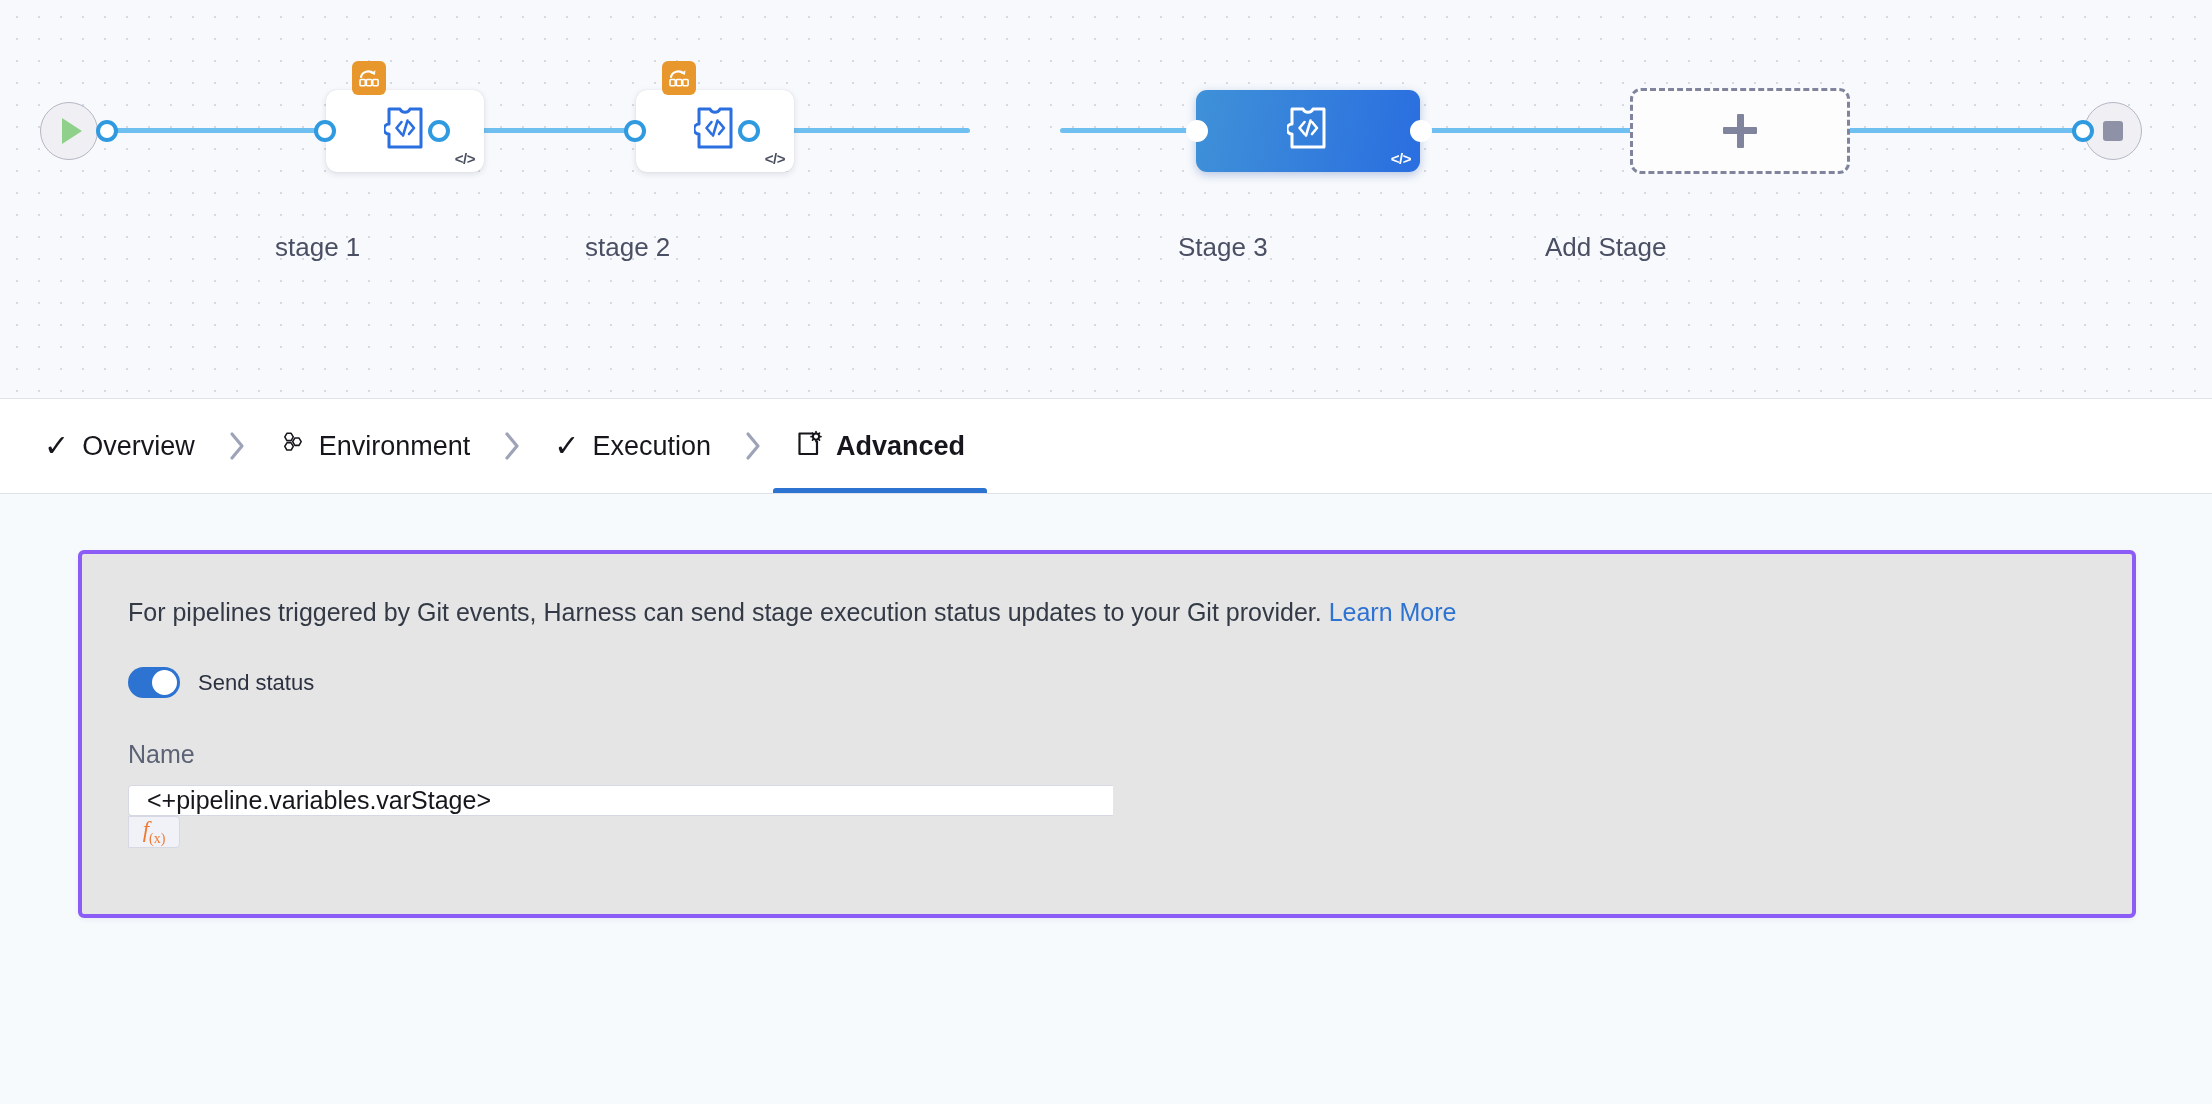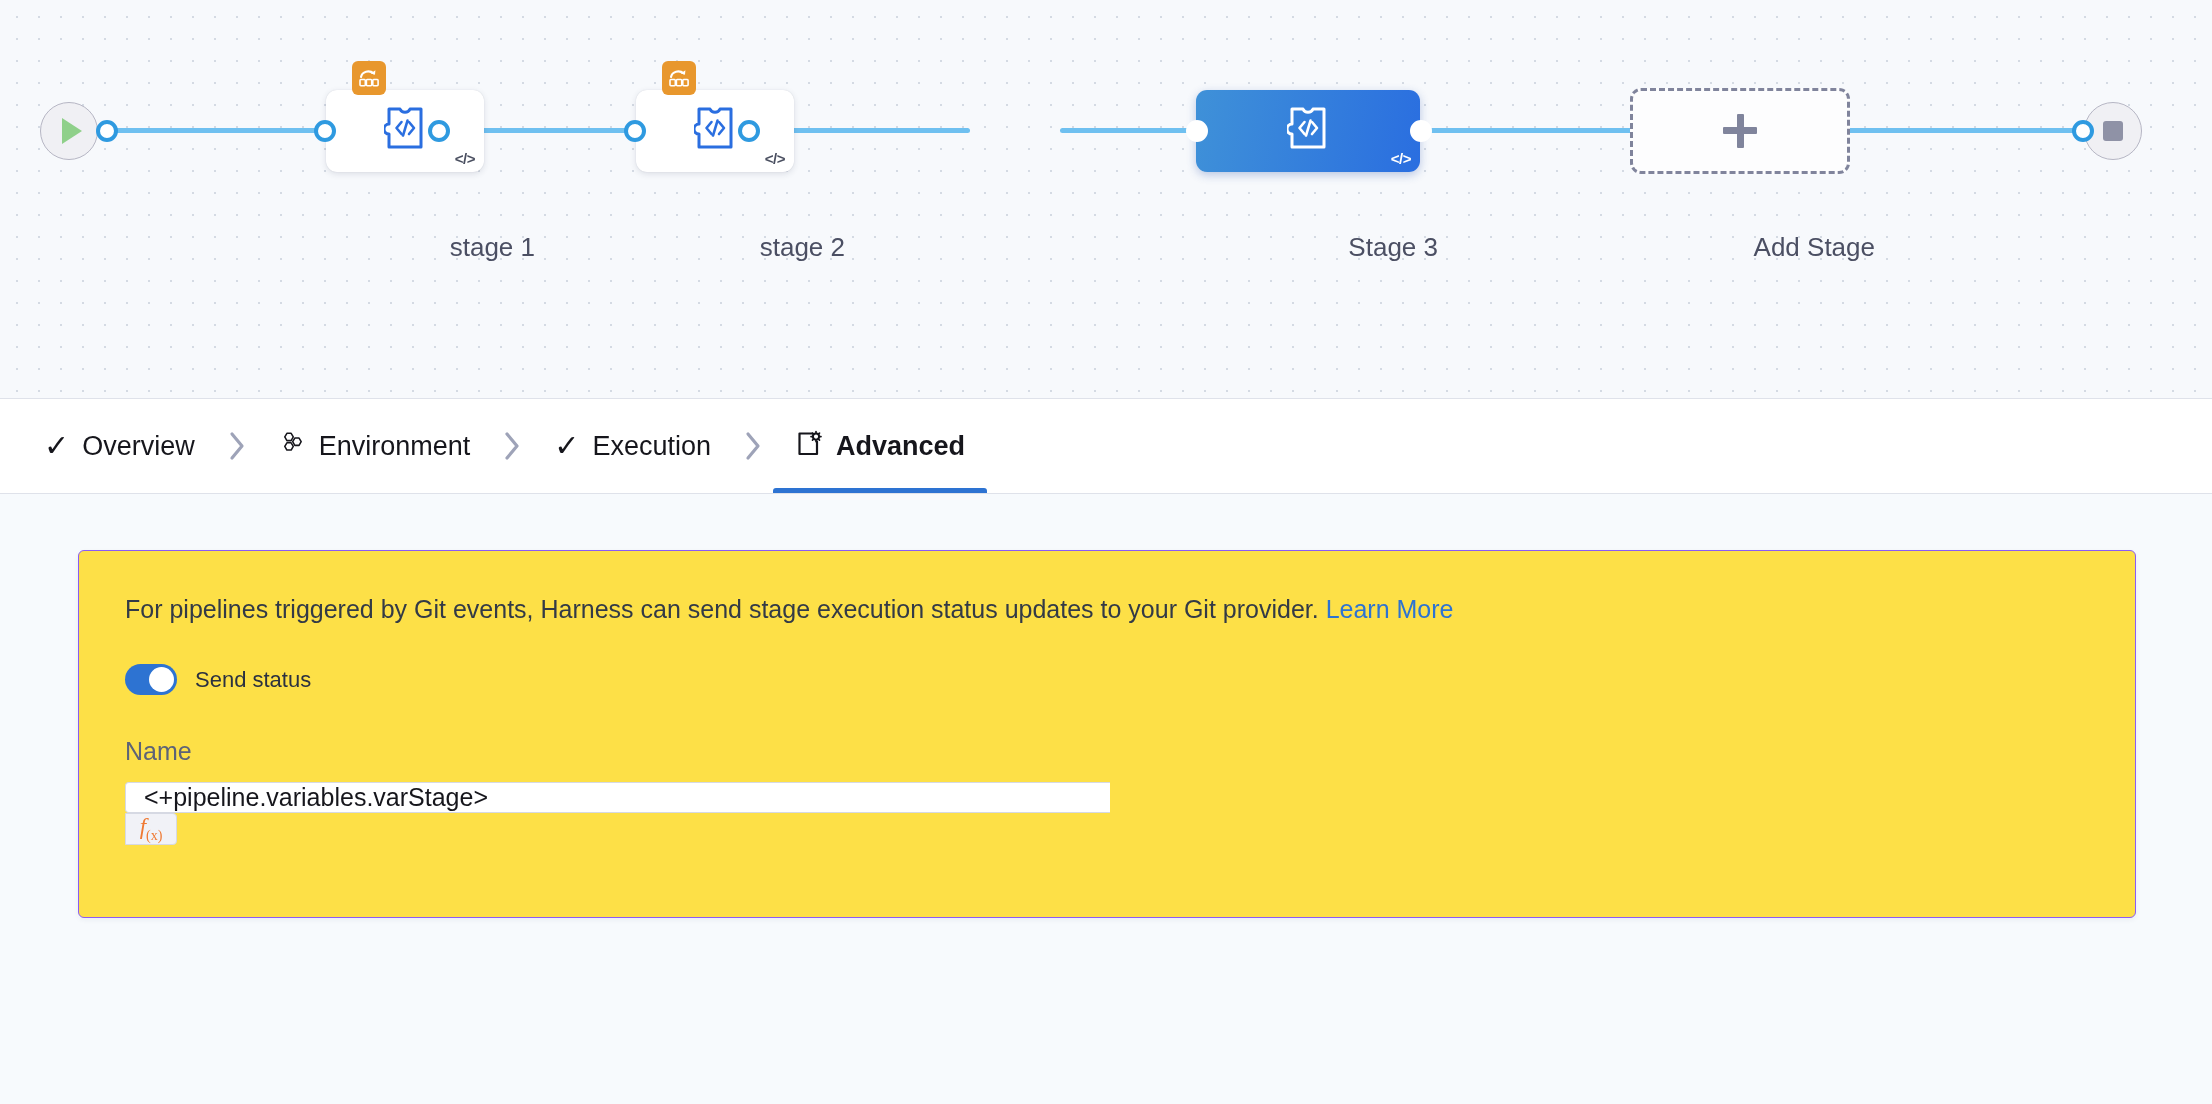--- a/index.html
+++ b/index.html
@@ -155,21 +155,21 @@
     left: 0; top: 13px; width: 34px; height: 7px;
   }
   .plus-glyph::after {
     top: 0; left: 13.5px; width: 7px; height: 34px;
   }
 
   .node-label {
     position: absolute;
     top: 232px;
     width: 260px;
-    text-align: right;
+    text-align: left;
     font-size: 26px;
     color: #4b4f63;
     font-family: "Liberation Sans", sans-serif;
   }
 
   
   .tabbar {
     position: relative;
     width: 2212px;
     height: 96px;
@@ -223,22 +223,22 @@
     padding: 56px 78px 0 78px;
   }
   .section-title {
     font-size: 31px;
     font-weight: 700;
     color: #5d6377;
     margin-bottom: 44px;
     letter-spacing: 0.1px;
   }
   .card {
-    background: #fde047;
-    border: 1px solid #8b5cf6;
+    background: #e5e5e5;
+    border: 4px solid #8b5cf6;
     border-radius: 6px;
     box-shadow: 0 2px 5px rgba(40,50,80,0.06);
     padding: 44px 46px 60px 46px;
     width: 2058px;
     height: 368px;
   }
   .card-desc {
     font-size: 25px;
     color: #333a46;
     margin-bottom: 40px;
@@ -394,21 +394,21 @@
       </div>
       <div class="node-corner-code">&lt;/&gt;</div>
     </div>
     <div class="dot on-blue" style="left:1186px;"></div>
     <div class="dot on-blue" style="left:1410px;"></div>
     <div class="node-label" style="left:1178px;">Stage 3</div>
 
     <div class="node ghost" style="left:1630px; width:220px; height:86px; top:88px;">
       <div class="plus-glyph"></div>
     </div>
-    <div class="node-label" style="left:1615px;">Add Stage</div>
+    <div class="node-label" style="left:1545px;">Add Stage</div>
 
     <div class="dot" style="left:2072px;"></div>
     <div class="terminal" style="left:2084px;">
       <div class="stop-sq"></div>
     </div>
 
   </div>
 </div>
 
 <div class="tabbar">

